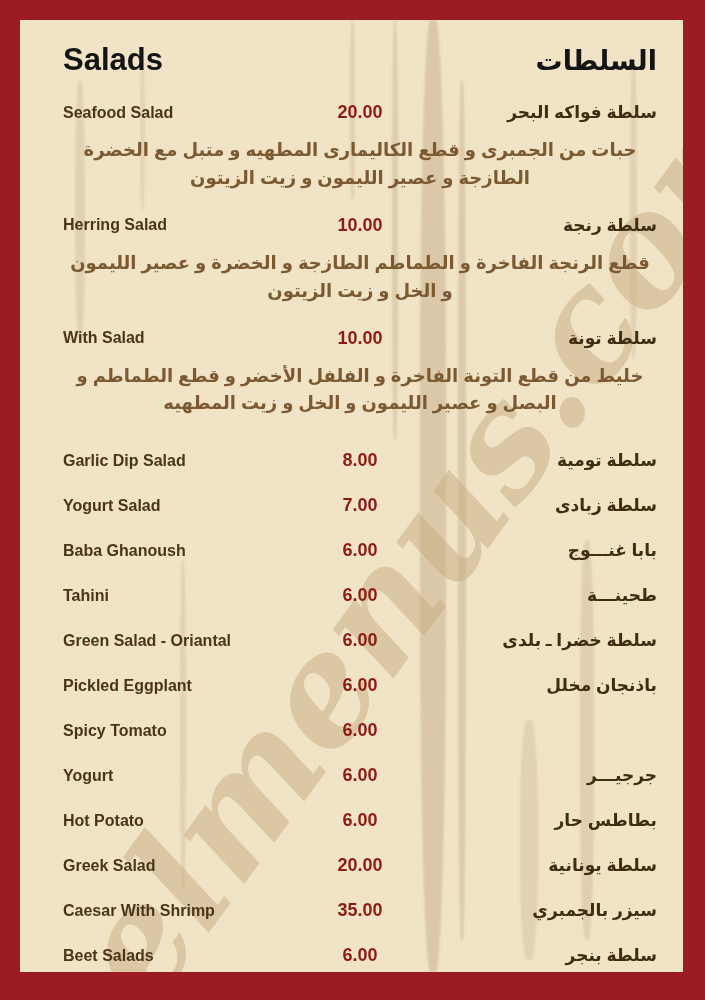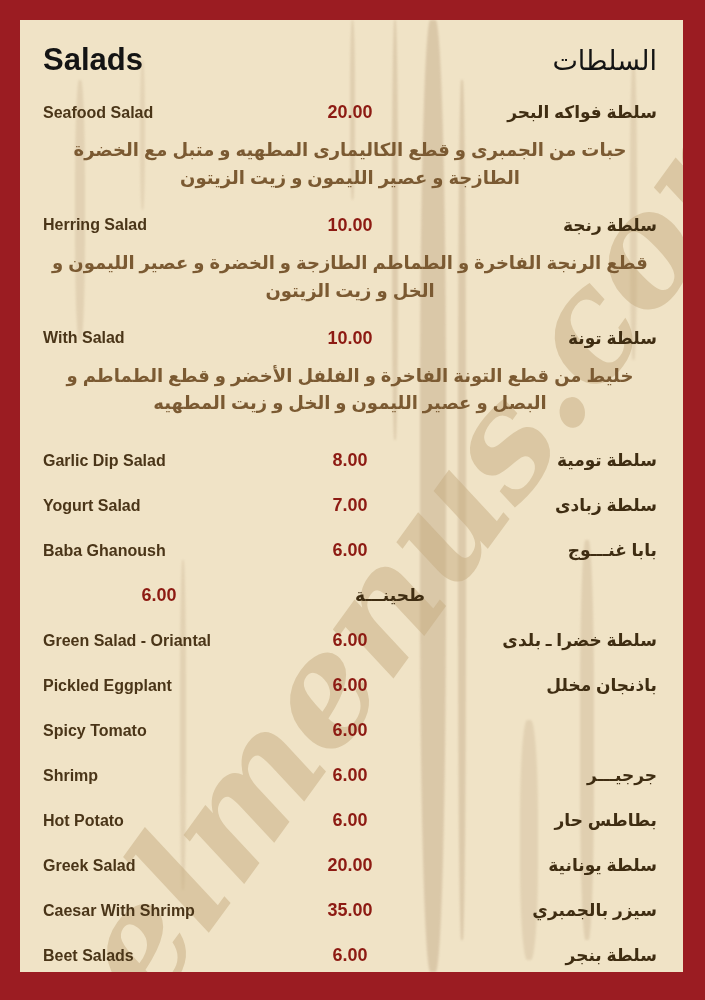--- a/index.html
+++ b/index.html
@@ -47,27 +47,27 @@
     transform-origin:center;
     font-family:"DejaVu Serif","Liberation Serif",serif;
     font-style:italic;
     font-weight:700;
     font-size:150px;
     color:rgba(198,172,128,.5);
     white-space:nowrap;
     pointer-events:none;
     text-align:center;
   }
-  .content{position:relative;padding:18px 26px 0 23px;}
+  .content{position:relative;padding:18px 26px 0 43px;}
   .header-row{
     display:flex;justify-content:space-between;align-items:baseline;
     margin:4px 0 12px 0;
   }
   .title-en{font-size:31px;font-weight:700;color:var(--header);}
-  .title-ar{font-size:27px;font-weight:400;color:var(--header);direction:rtl;}
+  .title-ar{font-size:27px;font-weight:700;color:var(--header);direction:rtl;}
   .item-row{
     display:grid;
     grid-template-columns:1fr 150px 1fr;
     align-items:center;
     height:45px;
   }
   .item-en{font-size:16px;font-weight:700;color:var(--name);}
   .item-price{font-size:18px;font-weight:700;color:var(--price);text-align:center;}
   .item-ar{font-size:17px;font-weight:700;color:var(--arabic);text-align:right;direction:rtl;}
   .item-desc{
@@ -135,20 +135,21 @@
     <span class="item-ar">سلطة زبادى</span>
   </div>
 
   <div class="item-row">
     <span class="item-en">Baba Ghanoush</span>
     <span class="item-price">6.00</span>
     <span class="item-ar">بابا غنـــوج</span>
   </div>
 
   <div class="item-row">
+    <span class="item-en">Tahini</span>
     <span class="item-price">6.00</span>
     <span class="item-ar">طحينـــة</span>
   </div>
 
 
   <div class="item-row">
     <span class="item-en">Green Salad - Oriantal</span>
     <span class="item-price">6.00</span>
     <span class="item-ar">سلطة خضرا ـ بلدى</span>
   </div>
@@ -158,21 +159,21 @@
     <span class="item-price">6.00</span>
     <span class="item-ar">باذنجان مخلل</span>
   </div>
 
   <div class="item-row">
     <span class="item-en">Spicy Tomato</span>
     <span class="item-price">6.00</span>
   </div>
 
   <div class="item-row">
-    <span class="item-en">Shrimp</span>
+    <span class="item-en">Yogurt</span>
     <span class="item-price">6.00</span>
     <span class="item-ar">جرجيـــر</span>
   </div>
 
   <div class="item-row">
     <span class="item-en">Hot Potato</span>
     <span class="item-price">6.00</span>
     <span class="item-ar">بطاطس حار</span>
   </div>
 

